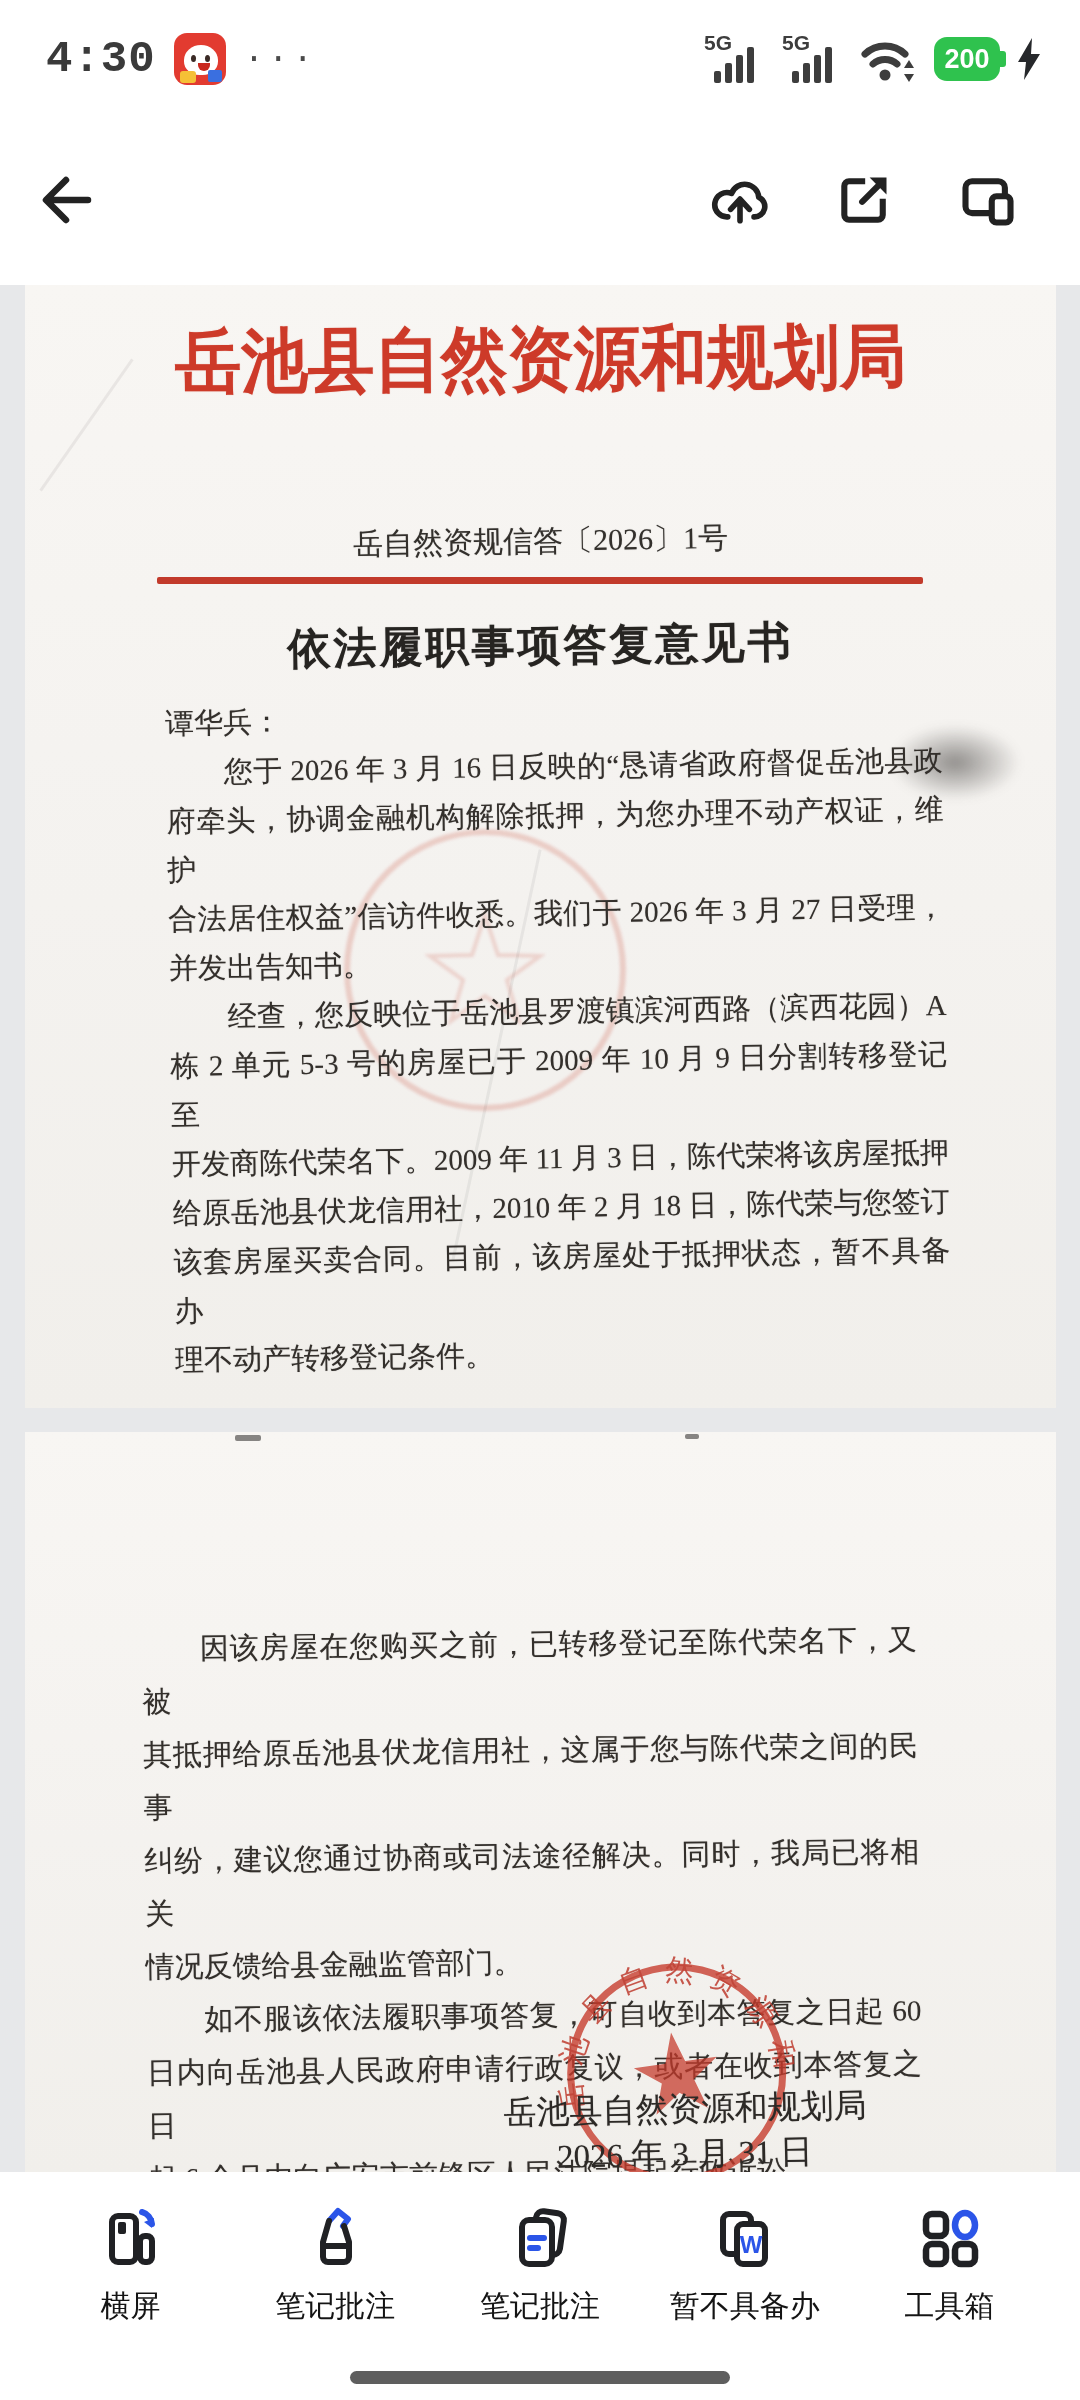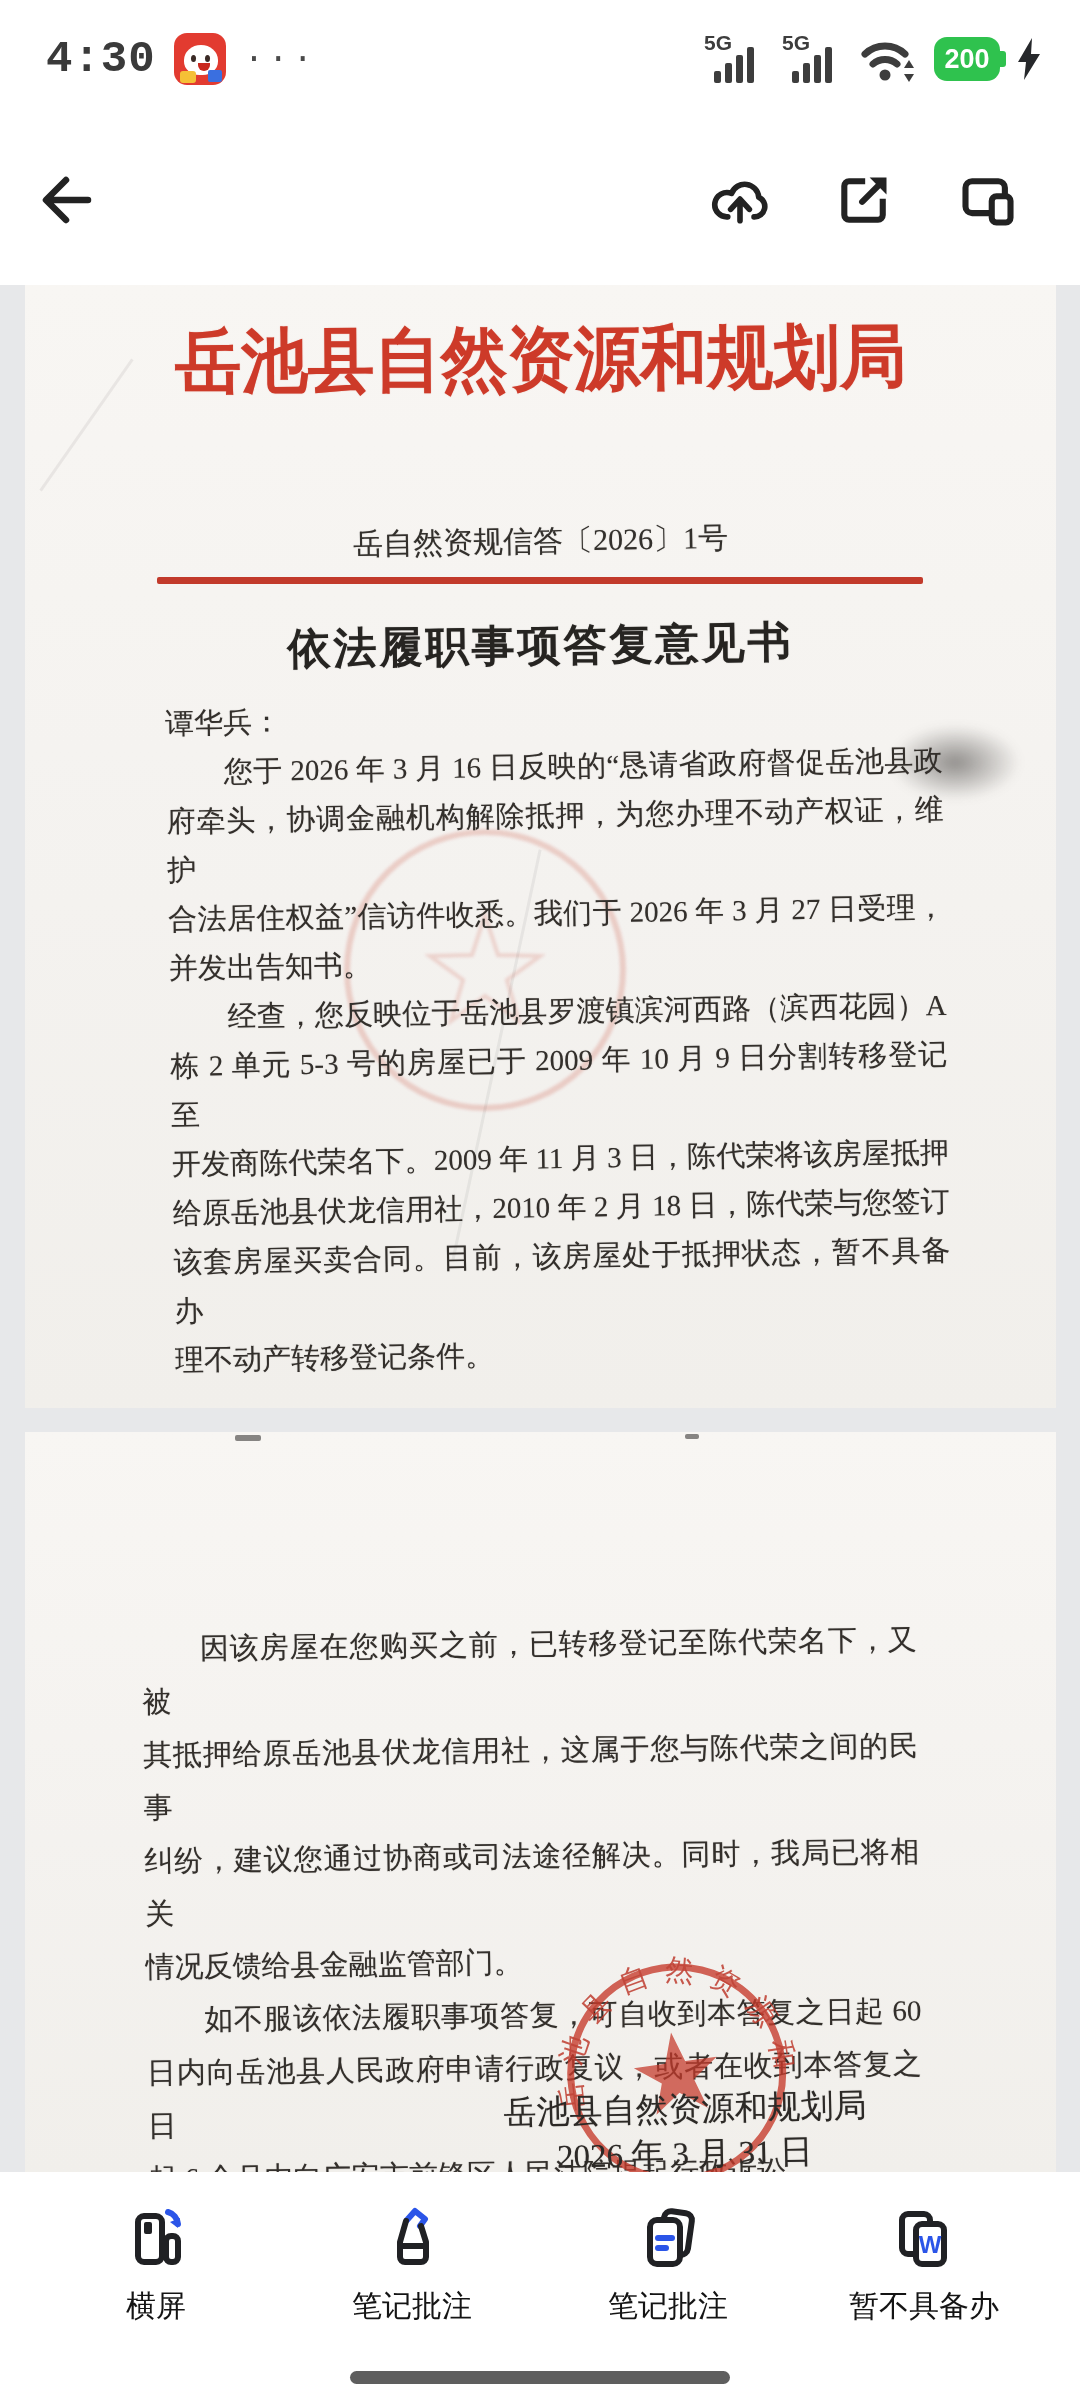--- a/index.html
+++ b/index.html
@@ -254,18 +254,27 @@
 
       <div class="tb-item">
         <svg width="64" height="64" viewBox="0 0 64 64">
           <rect x="10" y="8" width="28" height="40" rx="6" fill="none" stroke="#202124" stroke-width="6"></rect>
           <rect x="24" y="18" width="28" height="40" rx="6" fill="#fff" stroke="#202124" stroke-width="6"></rect>
           <text x="38" y="47" text-anchor="middle" font-size="24" font-weight="bold" fill="#2b55e8" font-family="'Liberation Sans',sans-serif">W</text>
         </svg>
         <span class="tb-label">暂不具备办</span>
       </div>
 
+      <div class="tb-item">
+        <svg width="64" height="64" viewBox="0 0 64 64">
+          <rect x="8" y="8" width="20" height="22" rx="6" fill="none" stroke="#202124" stroke-width="6.5"></rect>
+          <rect x="8" y="38" width="20" height="20" rx="6" fill="none" stroke="#202124" stroke-width="6.5"></rect>
+          <rect x="37" y="38" width="20" height="20" rx="6" fill="none" stroke="#202124" stroke-width="6.5"></rect>
+          <ellipse cx="47" cy="19" rx="10" ry="12" fill="none" stroke="#2b55e8" stroke-width="6.5"></ellipse>
+        </svg>
+        <span class="tb-label">工具箱</span>
+      </div>
 
     </div>
     <div class="home-bar"></div>
   </div>
 
 </div>
 
 </body></html>

